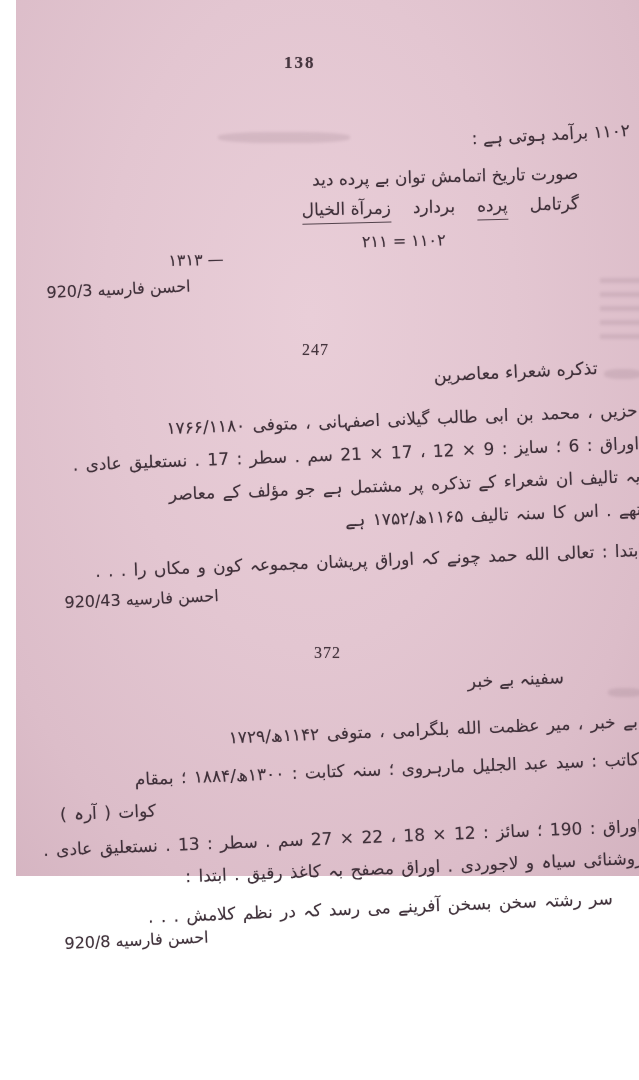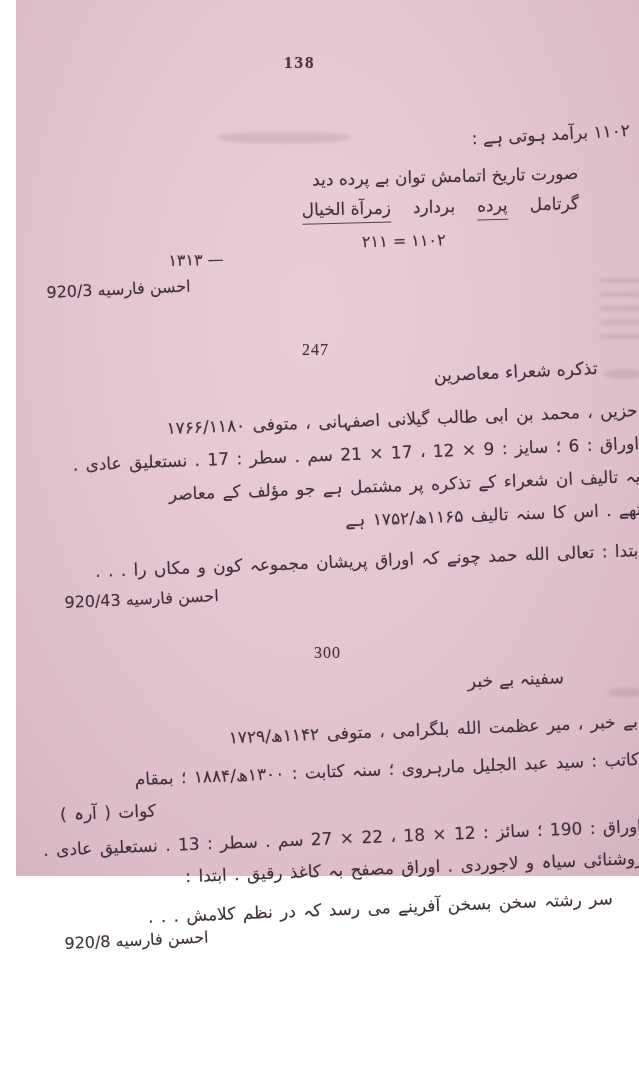--- a/index.html
+++ b/index.html
@@ -72,21 +72,21 @@
   <div class="txt entry" style="top:394px;transform:rotate(-2.2deg);">
     <span class="ln">حزیں ، محمد بن ابی طالب گیلانی اصفہانی ، متوفی ۱۷۶۶/۱۱۸۰</span>
     <span class="ln">اوراق : 6 ؛ سایز : 9 × 12 ، 17 × 21 سم . سطر : 17 . نستعلیق عادی .</span>
     <span class="ln">یہ تالیف ان شعراء کے تذکره پر مشتمل ہے جو مؤلف کے معاصر</span>
     <span class="ln">تھے . اس کا سنہ تالیف ۱۱۶۵ھ/۱۷۵۲ ہے</span>
     <span class="ln" style="margin-top:8px;">ابتدا : تعالی الله حمد چونے کہ اوراق پریشان مجموعہ کون و مکاں را . . .</span>
   </div>
 
   <div class="txt shelf" style="left:48px;top:592px;">احسن فارسیه 920/43</div>
 
-  <div class="entrynum" style="left:298px;top:644px;">300</div>
+  <div class="entrynum" style="left:298px;top:644px;">372</div>
   <div class="txt title" style="right:92px;top:666px;">سفینہ بے خبر</div>
 
   <div class="txt entry e372" style="top:705px;transform:rotate(-2.3deg);">
     <span class="ln">بے خبر ، میر عظمت الله بلگرامی ، متوفی ۱۱۴۲ھ/۱۷۲۹</span>
     <span class="ln" style="margin-top:6px;">کاتب : سید عبد الجلیل مارہروی ؛ سنہ کتابت : ۱۳۰۰ھ/۱۸۸۴ ؛ بمقام</span>
     <span class="ln ln-left">کوات ( آرہ )</span>
     <span class="ln" style="margin-top:3px;">اوراق : 190 ؛ سائز : 12 × 18 ، 22 × 27 سم . سطر : 13 . نستعلیق عادی .</span>
     <span class="ln ln-split">
       <span>روشنائی سیاہ و لاجوردی . اوراق مصفح بہ کاغذ رقیق .</span>
       <span>ابتدا :</span>

